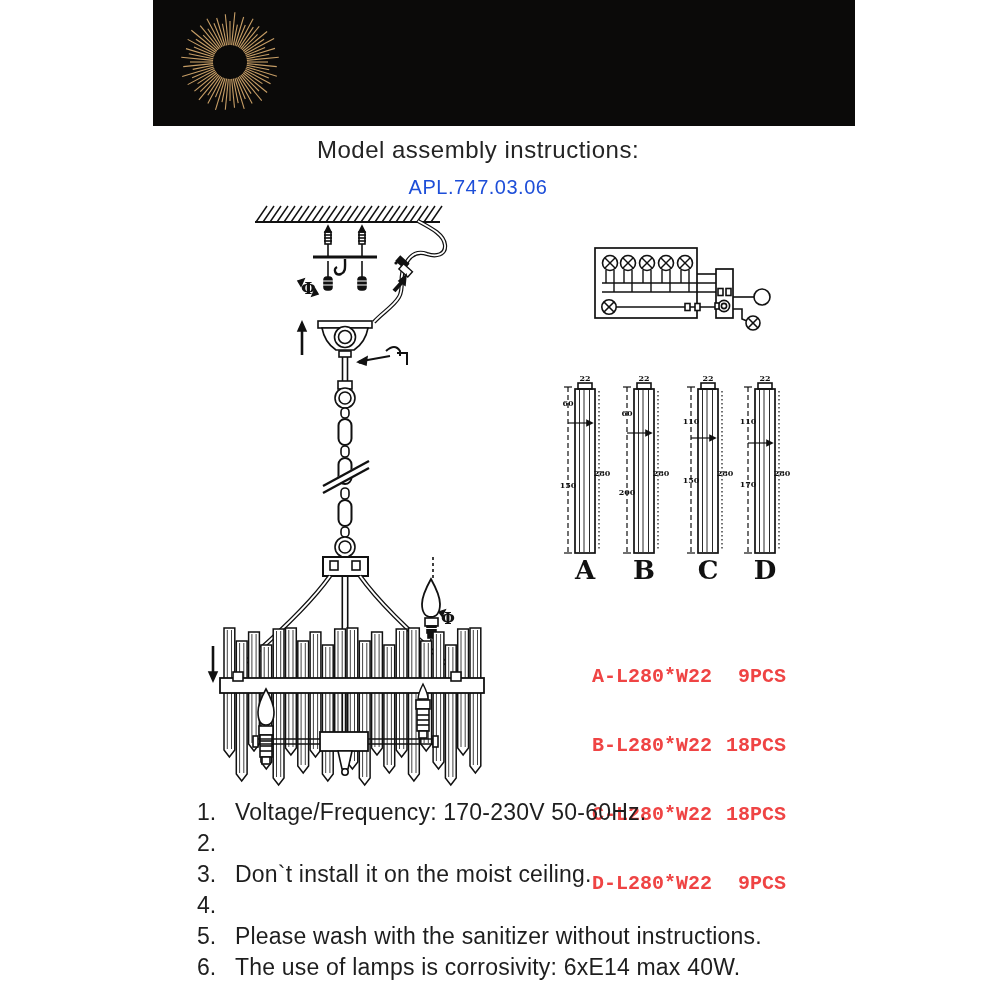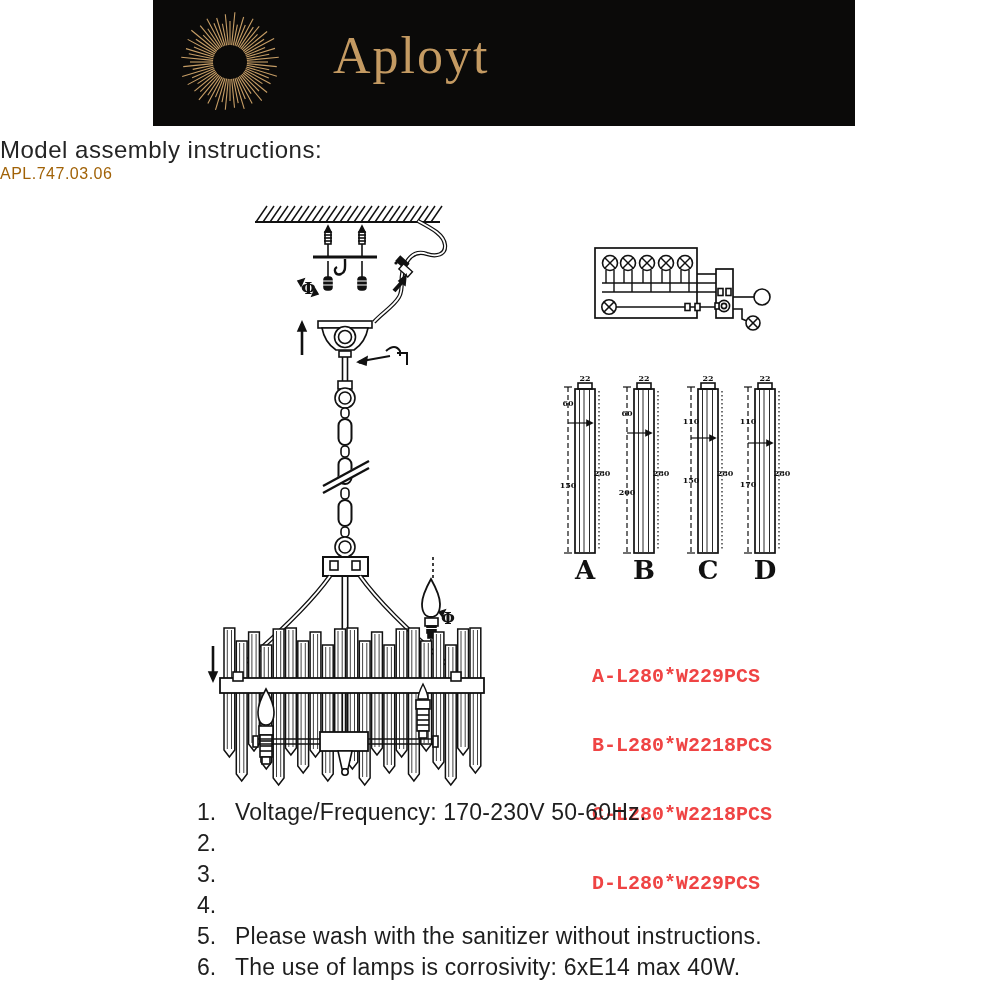--- a/index.html
+++ b/index.html
@@ -4,31 +4,31 @@
 <style>
   html,body{margin:0;padding:0;background:#ffffff;}
   .page{position:relative;width:1000px;height:1000px;background:#ffffff;overflow:hidden;
         font-family:"Liberation Sans",sans-serif;color:#1c1c1c;}
   
   .hdr{position:absolute;left:153px;top:0;width:702px;height:126px;background:#0b0a09;overflow:hidden;}
   .brand{position:absolute;left:180px;top:30px;font-family:"Liberation Serif",serif;
          font-size:52px;font-weight:400;letter-spacing:2px;color:#c49a62;line-height:1;}
   .hdr svg{position:absolute;left:0;top:0;}
   
-  .titleblock{position:absolute;left:0;top:136px;width:956px;}
+  .titleblock{position:absolute;left:0;top:136px;width:956px;text-align:center;}
   .t1{font-size:24px;font-weight:500;color:#242424;letter-spacing:.5px;}
-  .t2{font-size:16px;font-weight:500;color:#a16207;margin-top:1px;letter-spacing:.5px;}
+  .t2{font-size:20px;font-weight:500;color:#1d4ed8;margin-top:12px;letter-spacing:.5px;}
   
   .draw{position:absolute;left:150px;top:195px;width:700px;height:600px;}
   .draw svg{display:block;}
   
   .parts{position:absolute;left:592px;top:619px;font-family:"Liberation Mono",monospace;
          font-weight:700;font-size:20px;color:#ef4444;line-height:23px;white-space:pre;}
   .parts .row{display:flex;}
-  .parts .qty{display:inline-block;width:74px;text-align:left;}
+  .parts .qty{display:inline-block;width:74px;text-align:right;}
   
   .instr{position:absolute;left:150px;top:797px;width:720px;font-size:23px;color:#1e1e1e;}
   .instr .row{display:flex;line-height:31px;}
   .instr .num{width:38px;padding-left:47px;flex:none;}
   .instr .txt{flex:1;letter-spacing:.2px;}
   text{font-family:"DejaVu Serif",serif;}
 </style>
 </head>
 <body>
 
@@ -110,21 +110,20 @@
           <line x1="755" y1="-50" x2="398.59739032465274" y2="-231.5961998958185" stroke="#c79e66" stroke-width="2.88"></line>
           <line x1="755" y1="-50" x2="419.5317728218304" y2="-267.8556140060108" stroke="#c79e66" stroke-width="3.1"></line>
           <line x1="755" y1="-50" x2="444.1416154172117" y2="-301.72815641993503" stroke="#c79e66" stroke-width="3.3200000000000003"></line>
           <line x1="755" y1="-50" x2="477.13665181640096" y2="-337.73592013546033" stroke="#c79e66" stroke-width="3.54"></line>
           <line x1="755" y1="-50" x2="514.2739907391807" y2="-369.45420401891715" stroke="#c79e66" stroke-width="3.76"></line>
           <line x1="755" y1="-50" x2="554.9999999999998" y2="-396.41016151377534" stroke="#c79e66" stroke-width="3.98"></line>
           <line x1="755" y1="-50" x2="598.7075486042904" y2="-418.2019413809761" stroke="#c79e66" stroke-width="4.2"></line>
           <line x1="755" y1="-50" x2="644.7450576732004" y2="-434.5046783753276" stroke="#c79e66" stroke-width="4.42"></line>
         </g>
     </svg>
-    <div class="brand">Aployt</div>
   </div>
 
   <div class="titleblock">
     <div class="t1">Model assembly instructions:</div>
     <div class="t2">APL.747.03.06</div>
   </div>
 
   <div class="draw">
   <svg width="700" height="600" viewBox="0 0 700 600" fill="none" stroke="#111" stroke-width="1.6">
 
@@ -510,20 +509,21 @@
   <div class="instr">
     <div class="row">
         <span class="num">1.</span>
         <span class="txt">Voltage/Frequency: 170-230V 50-60Hz.</span>
       </div>
     <div class="row">
         <span class="num">2.</span>
       </div>
     <div class="row">
         <span class="num">3.</span>
+        <span class="txt">Don`t install it on the moist ceiling.</span>
       </div>
     <div class="row">
         <span class="num">4.</span>
       </div>
     <div class="row">
         <span class="num">5.</span>
         <span class="txt">Please wash with the sanitizer without instructions.</span>
       </div>
     <div class="row">
         <span class="num">6.</span>

